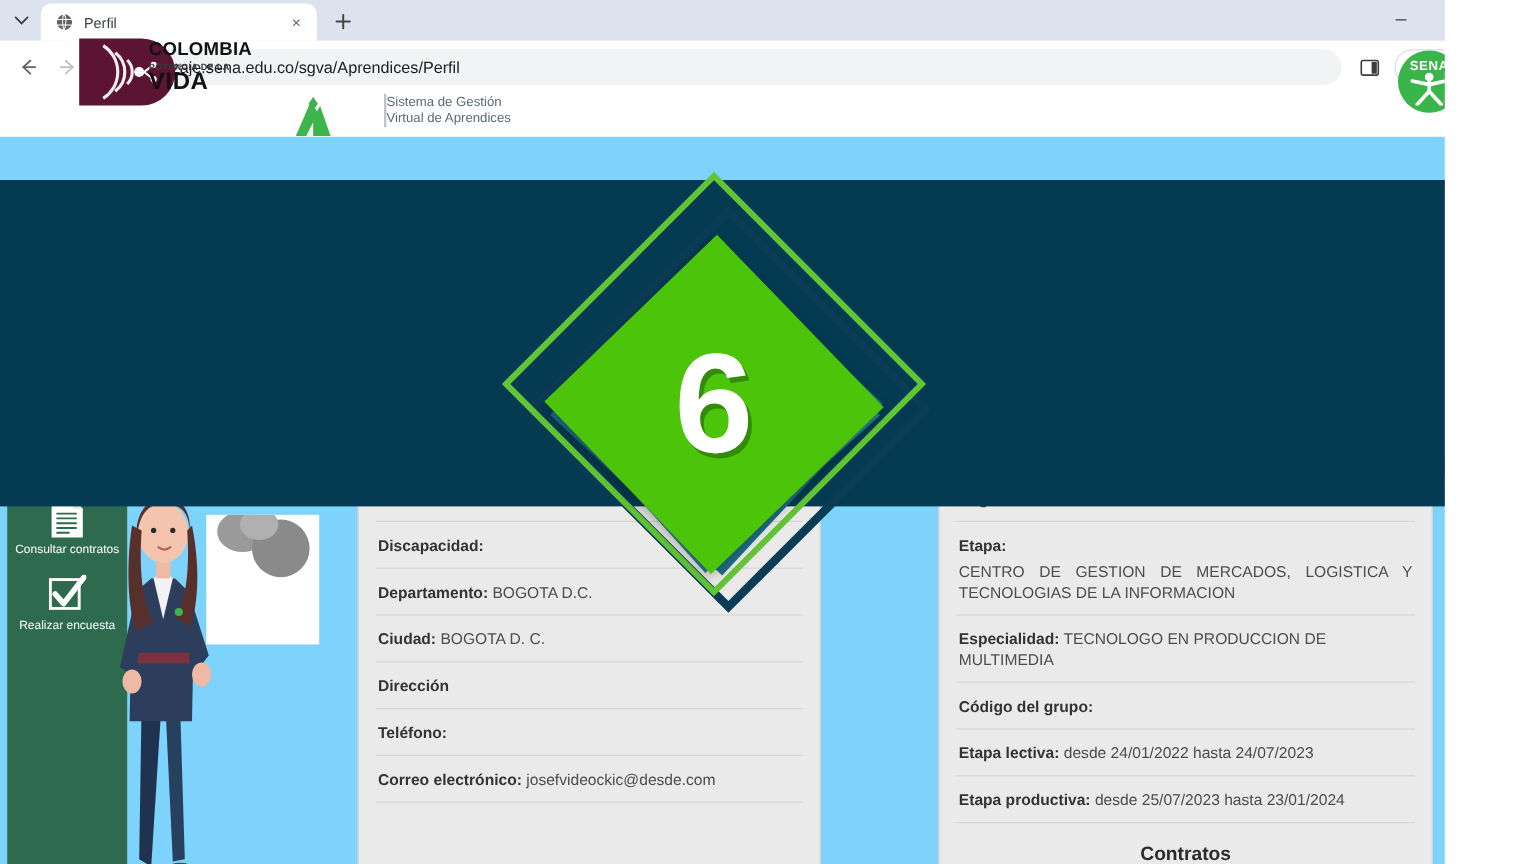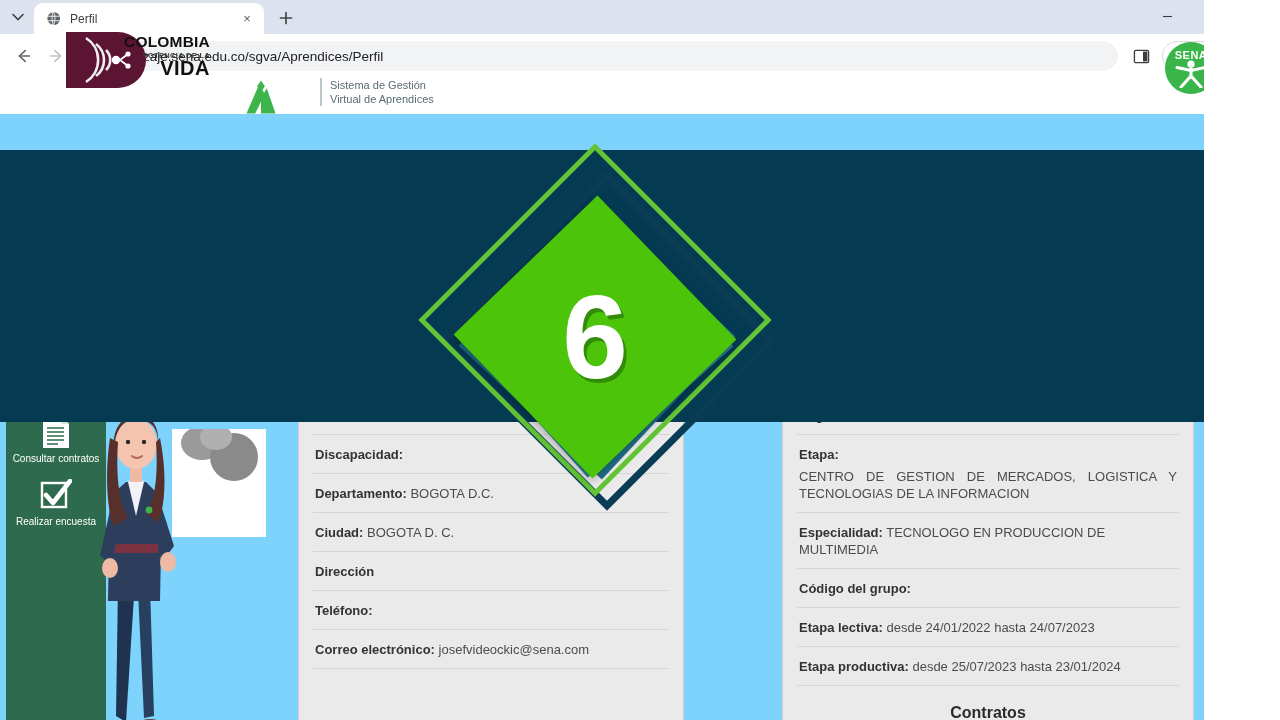--- a/index.html
+++ b/index.html
@@ -118,21 +118,21 @@
     background: #ffffff;
     display: flex; align-items: center;
   }
   .sena-logo-mark {
     position: absolute; left: 232px; top: 2px;
     width: 58px; height: 34px;
   }
   .site-header-text {
     position: absolute; left: 320px; top: 0px;
     font-size: 11px; line-height: 14px; color: #5a6b72;
-    border-left: 2px solid #b9c6cc; padding-left: 8px;
+    border-left: 2px solid #b9c6cc; 
   }
   .site-header-text span { display: block; }
 
   
   .scrollbar {
     position: absolute; right: 0; top: 0; width: 15px; height: 642px;
     background: #f1f1f1; border-left: 1px solid #e0e0e0;
   }
   .sb-arrow {
     width: 15px; height: 17px; display: flex;
@@ -281,21 +281,21 @@
     pointer-events: none;
   }
   .col-badge {
     position: absolute; left: 0; top: 0; width: 80px; height: 56px;
     background: #5c1433;
     border-radius: 0 40px 40px 0;
     overflow: hidden;
   }
   .col-text {
     position: absolute; left: 58px; top: 2px;
-    color: #111111; line-height: 1; text-align: right;
+    color: #111111; line-height: 1;
   }
   .col-text .l1 { font-size: 15.5px; font-weight: 700; letter-spacing: .2px; }
   .col-text .l2 { font-size: 7.5px; font-weight: 700; letter-spacing: .3px; margin-top: 2px; color: #3a3a3a; }
   .col-text .l3 { font-size: 20px; font-weight: 700; letter-spacing: .5px; margin-top: -1px; }
 
   
   .sena-badge {
     position: absolute; left: 1165px; top: 42px;
     width: 52px; height: 52px; border-radius: 50%;
     background: #39b54a;
@@ -502,21 +502,21 @@
         <div class="info-row">
           <span class="info-label">Dirección</span>
           <span class="info-value"></span>
         </div>
         <div class="info-row">
           <span class="info-label">Teléfono:</span>
           <span class="info-value"></span>
         </div>
         <div class="info-row">
           <span class="info-label">Correo electrónico:</span>
-          <span class="info-value">josefvideockic@sena.com</span>
+          <span class="info-value">josefvideockic@desde.com</span>
         </div>
         <div class="info-row">
           
           
         </div>
       </div>
 
       <div class="info-card right">
         <div class="info-row">
           <span class="info-label">Regional:</span>

